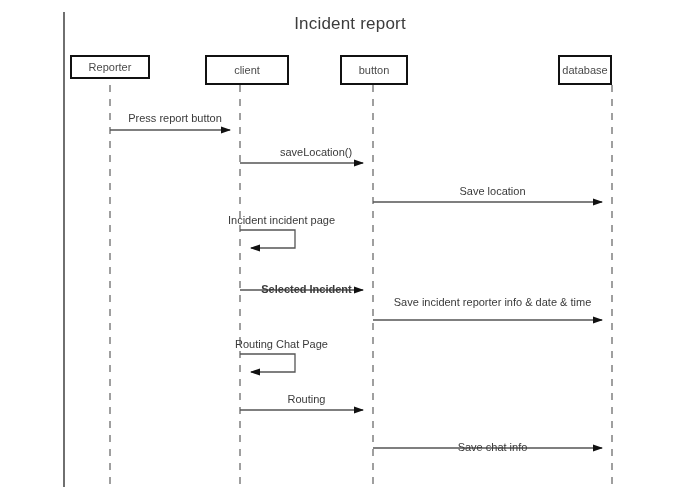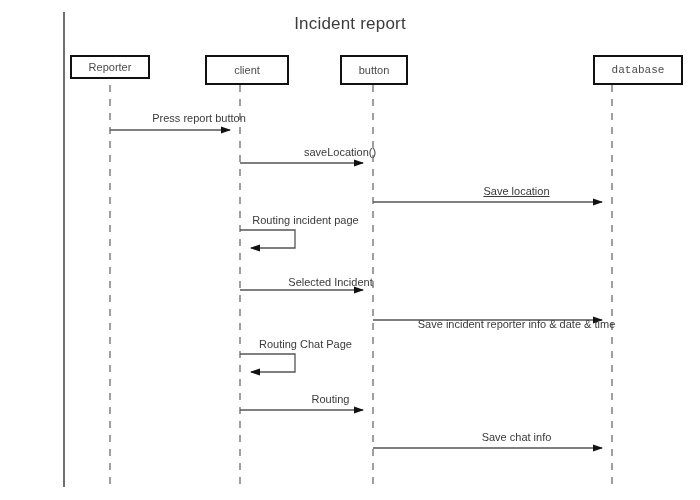--- a/index.html
+++ b/index.html
@@ -44,21 +44,20 @@
     font-size: 11px;
     color: #4a4a4a;
   }
   .msg-label {
     position: absolute;
     font-size: 11px;
     color: #3a3a3a;
     white-space: nowrap;
     text-align: center;
     transform: translateX(-50%);
-    margin-left: 24px;
   }
 </style>
 </head>
 <body>
 
 <div id="canvas">
 
   <div class="diagram-title">Incident report</div>
 
   <svg id="svg-layer" viewBox="0 0 700 500" xmlns="http://www.w3.org/2000/svg">
@@ -95,29 +94,29 @@
   <div id="participant-layer">
       <div class="participant-box" style="left: 70px; top: 55px; width: 80px; height: 24px;">
         <span>Reporter</span>
       </div>
       <div class="participant-box" style="left: 205px; top: 55px; width: 84px; height: 30px;">
         <span>client</span>
       </div>
       <div class="participant-box" style="left: 340px; top: 55px; width: 68px; height: 30px;">
         <span>button</span>
       </div>
-      <div class="participant-box" style="left: 593px; top: 55px; width: 90px; height: 30px; font-family: Liberation Mono, monospace;">
+      <div class="participant-box" style="left: 558px; top: 55px; width: 54px; height: 30px;">
         <span>database</span>
       </div>
     </div>
   <div id="label-layer">
       <div class="msg-label" style="left: 175px; top: 112px;">Press report button</div>
       <div class="msg-label" style="left: 316px; top: 146px;">saveLocation()</div>
-      <div class="msg-label" style="left: 492.5px; top: 185px; text-decoration: underline;">Save location</div>
-      <div class="msg-label" style="left: 281.5px; top: 214px;">Routing incident page</div>
-      <div class="msg-label" style="left: 306.5px; top: 276px;">Selected Incident</div>
-      <div class="msg-label" style="left: 492.5px; top: 318px;">Save incident reporter info &amp; date &amp; time</div>
+      <div class="msg-label" style="left: 492.5px; top: 185px;">Save location</div>
+      <div class="msg-label" style="left: 281.5px; top: 214px;">Incident incident page</div>
+      <div class="msg-label" style="left: 306.5px; top: 283px; font-weight: bold;">Selected Incident</div>
+      <div class="msg-label" style="left: 492.5px; top: 296px;">Save incident reporter info &amp; date &amp; time</div>
       <div class="msg-label" style="left: 281.5px; top: 338px;">Routing Chat Page</div>
       <div class="msg-label" style="left: 306.5px; top: 393px;">Routing</div>
-      <div class="msg-label" style="left: 492.5px; top: 431px;">Save chat info</div>
+      <div class="msg-label" style="left: 492.5px; top: 441px;">Save chat info</div>
     </div>
 
 </div>
 
 </body></html>

